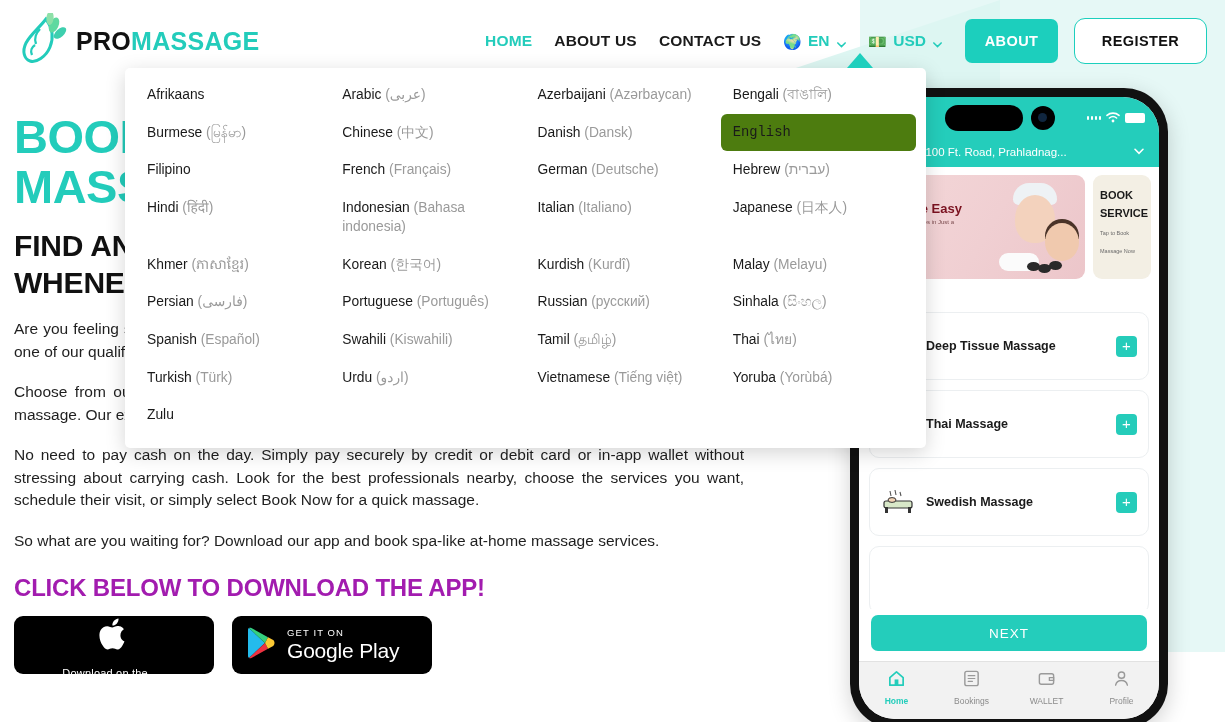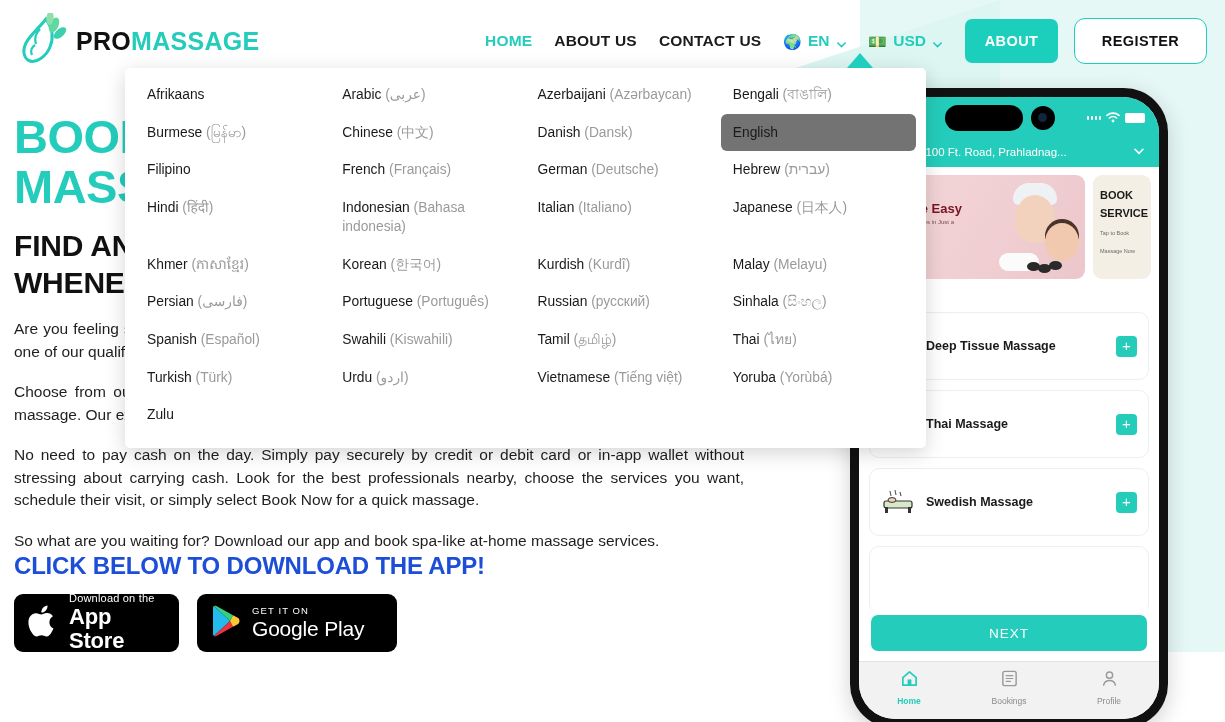--- a/index.html
+++ b/index.html
@@ -66,28 +66,28 @@
   }
   .h2{
     font-size:30px; line-height:1.18; font-weight:bold; color:#111;
     letter-spacing:-.2px; margin-top:16px;
   }
   .para{
     font-size:15.5px; line-height:1.45; color:#1f1f1f; text-align:justify;
     margin-top:18px;
   }
   .h3{
-    font-size:24px; font-weight:bold; color:#1d4ed8; letter-spacing:-.2px;
+    font-size:24px; font-weight:bold; color:#a21caf; margin-top:22px; letter-spacing:-.2px;
   }
   .stores{ display:flex; gap:18px; margin-top:14px; }
   .store-badge{
     background:#000; border-radius:9px; display:flex; align-items:center;
     cursor:pointer; color:#fff;
   }
-  .store-apple{ width:165px; height:58px; padding:0 14px; gap:11px; }
+  .store-apple{ width:200px; height:58px; padding:0 14px; gap:11px;flex-direction:column; }
   .store-google{ width:200px; height:58px; padding:0 14px; gap:11px; }
   .store-l1{ font-size:11px; line-height:1.1; letter-spacing:.2px; }
   .store-l2{ font-size:22px; font-weight:bold; line-height:1.12; letter-spacing:-.2px; }
   .store-l1g{ font-size:9.5px; letter-spacing:1.1px; line-height:1.1; }
   .store-l2g{ font-size:21px; line-height:1.12; letter-spacing:-.2px; }
 
   
   .phone{
     position:absolute; left:850px; top:88px; width:318px; height:640px;
     background:#111; border-radius:44px; padding:9px; z-index:6;
@@ -193,21 +193,21 @@
     padding-left:17px; font-size:15.5px; font-weight:bold; color:#111;
   }
   .lang-grid{
     display:grid; grid-template-columns:repeat(4,1fr); padding:8px 10px 14px;
   }
   .lang-item{
     padding:9px 12px; font-size:13.8px; color:#1a1a1a; cursor:pointer;
     border-radius:6px; line-height:1.42;
   }
   .lang-item .nat{ color:#9a9a9a; }
-  .lang-item.sel{ background:#737373; }
+  .lang-item.sel{ background:#4d7c0f;font-family:Liberation Mono, monospace; }
 </style>
 </head>
 <body>
 
 <div id="root">
 
   <div class="bg-mint-block"></div>
   <div class="bg-diag"></div>
 
   <div class="header">
@@ -420,20 +420,29 @@
           <span class="lbl">Home</span>
         </div>
         <div class="ph-tab">
           <span>
             <svg width="19" height="19" viewBox="0 0 20 20">
                 <rect x="3" y="2.5" width="14" height="15" rx="2" fill="none" stroke="#9a9a9a" stroke-width="1.5"></rect>
                 <path d="M6.5 7 H13.5 M6.5 10 H13.5 M6.5 13 H11" stroke="#9a9a9a" stroke-width="1.3" stroke-linecap="round"></path>
               </svg>
           </span>
           <span class="lbl">Bookings</span>
+        </div>
+        <div class="ph-tab">
+          <span>
+            <svg width="19" height="19" viewBox="0 0 20 20">
+                <rect x="2.5" y="5" width="15" height="11" rx="2" fill="none" stroke="#9a9a9a" stroke-width="1.5"></rect>
+                <path d="M13 9 H17.5 V12 H13 Z" fill="none" stroke="#9a9a9a" stroke-width="1.3"></path>
+              </svg>
+          </span>
+          <span class="lbl">WALLET</span>
         </div>
         <div class="ph-tab">
           <span>
             <svg width="19" height="19" viewBox="0 0 20 20">
                 <circle cx="10" cy="6.5" r="3.3" fill="none" stroke="#9a9a9a" stroke-width="1.5"></circle>
                 <path d="M3.8 17 A6.4 6.4 0 0 1 16.2 17" fill="none" stroke="#9a9a9a" stroke-width="1.5" stroke-linecap="round"></path>
               </svg>
           </span>
           <span class="lbl">Profile</span>
         </div>

